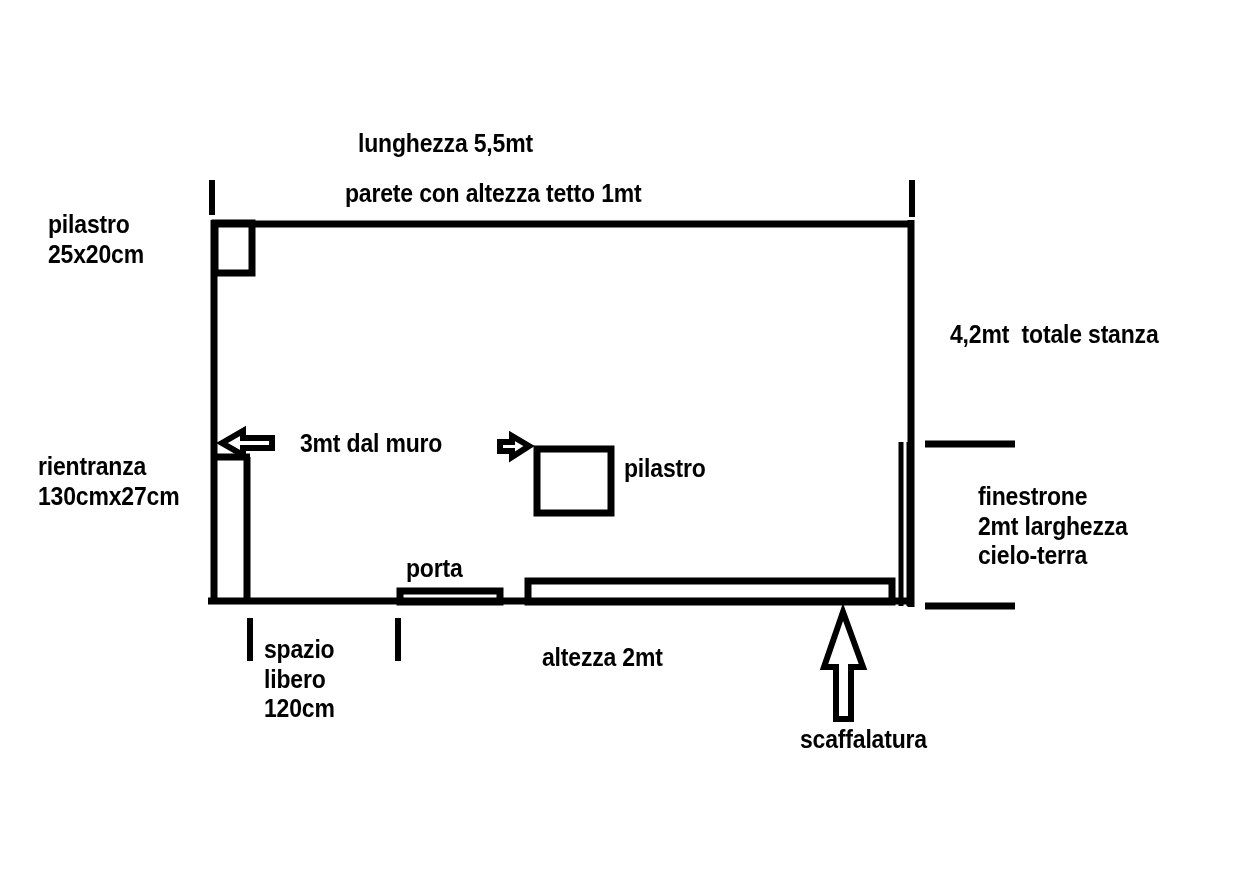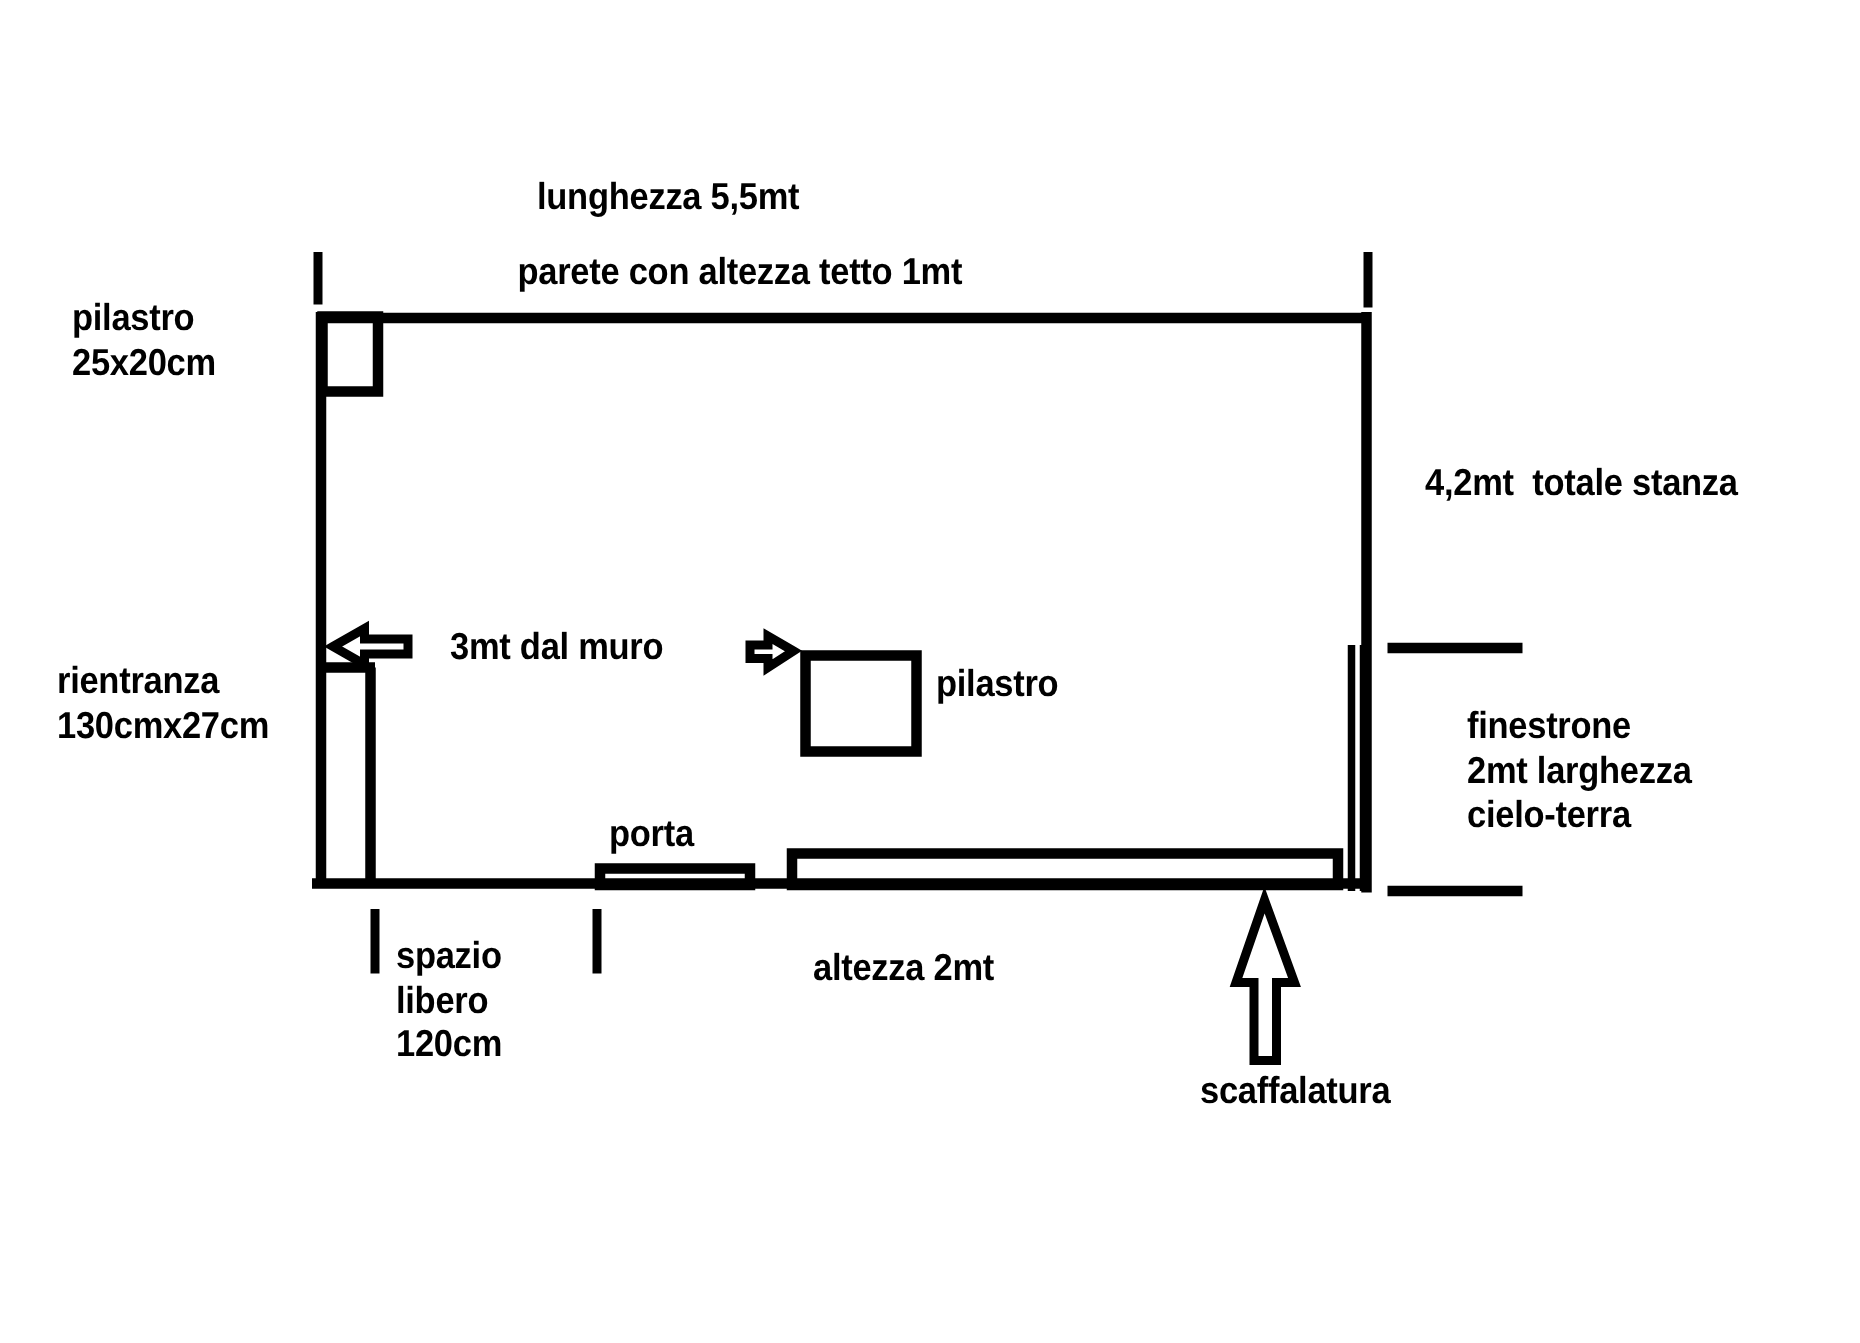--- a/index.html
+++ b/index.html
@@ -12,20 +12,21 @@
     width: 1240px;
     height: 895px;
     font-family: "Liberation Sans", "DejaVu Sans", sans-serif;
     overflow: hidden;
   }
   #plan-root {
     position: relative;
     width: 1240px;
     height: 780px;
     background: #ffffff;
+    margin-top: 12px;
   }
   svg.plan-svg {
     position: absolute;
     top: 0;
     left: 0;
     width: 1240px;
     height: 895px;
     display: block;
   }
   .annotation-layer {

